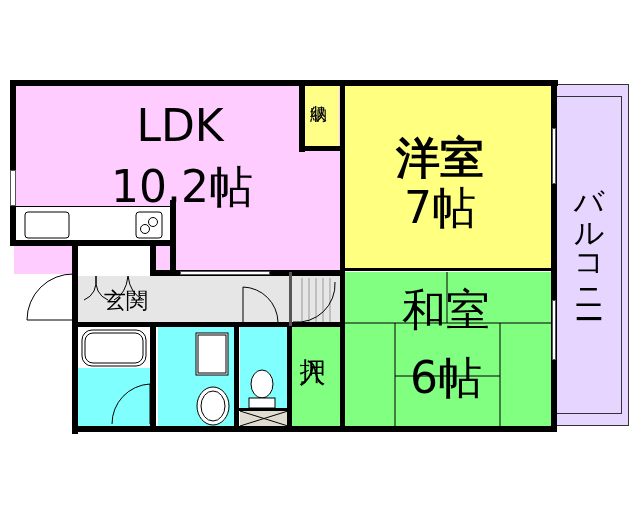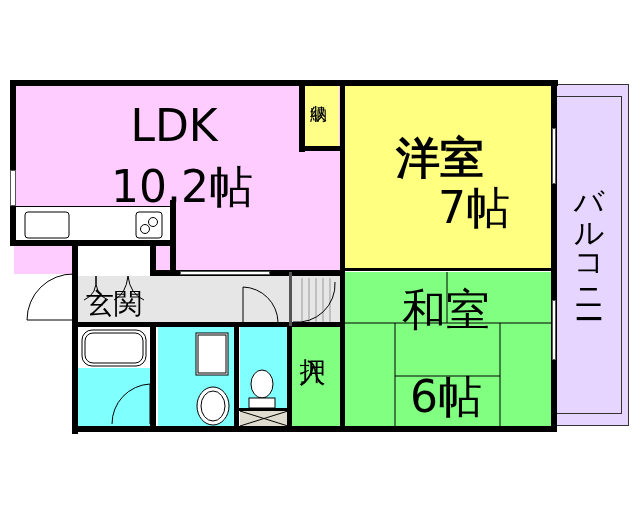--- a/index.html
+++ b/index.html
@@ -104,22 +104,22 @@
 <div class="wall" style="left:234px;top:322px;width:5px;height:110px;"></div>
 <div class="wall" style="left:287px;top:322px;width:5px;height:110px;"></div>
 <div class="wall" style="left:238px;top:408px;width:50px;height:3px;"></div>
 <div class="wall" style="left:289px;top:272px;width:3px;height:54px;background:#555;"></div>
 
 <div class="win" style="left:10px;top:170px;width:6px;height:36px;"></div>
 <div class="win" style="left:552px;top:128px;width:4px;height:56px;"></div>
 <div class="win" style="left:552px;top:300px;width:4px;height:60px;"></div>
 <div class="win" style="left:180px;top:271px;width:90px;height:4px;"></div>
 
-<div class="lbl big" style="left:104px;top:104px;width:140px;">LDK</div>
+<div class="lbl big" style="left:110px;top:104px;width:140px;">LDK</div>
 <div class="lbl big" style="left:92px;top:165px;width:180px;">10.2帖</div>
 <div class="lbl sm vert" style="left:310px;top:92px;">収納</div>
 <div class="lbl big" style="left:370px;top:136px;width:140px;font-weight:bold;">洋室</div>
-<div class="lbl big" style="left:370px;top:186px;width:140px;text-align:right;">7帖</div>
+<div class="lbl big" style="left:370px;top:186px;width:140px;">7帖</div>
 <div class="lbl big" style="left:376px;top:288px;width:140px;">和室</div>
-<div class="lbl big" style="left:376px;top:356px;width:140px;margin-top:19px;">6帖</div>
+<div class="lbl big" style="left:376px;top:356px;width:140px;">6帖</div>
 <div class="lbl mid vert" style="left:300px;top:338px;">押入</div>
-<div class="lbl mid" style="left:80px;top:290px;width:68px;font-size:28px;">玄関</div>
+<div class="lbl mid" style="left:80px;top:290px;width:68px;font-size:22px;text-align:right;">玄関</div>
 <div class="lbl mid vert" style="left:574px;top:168px;font-size:30px;">バルコニー</div>
 
 </body></html>

